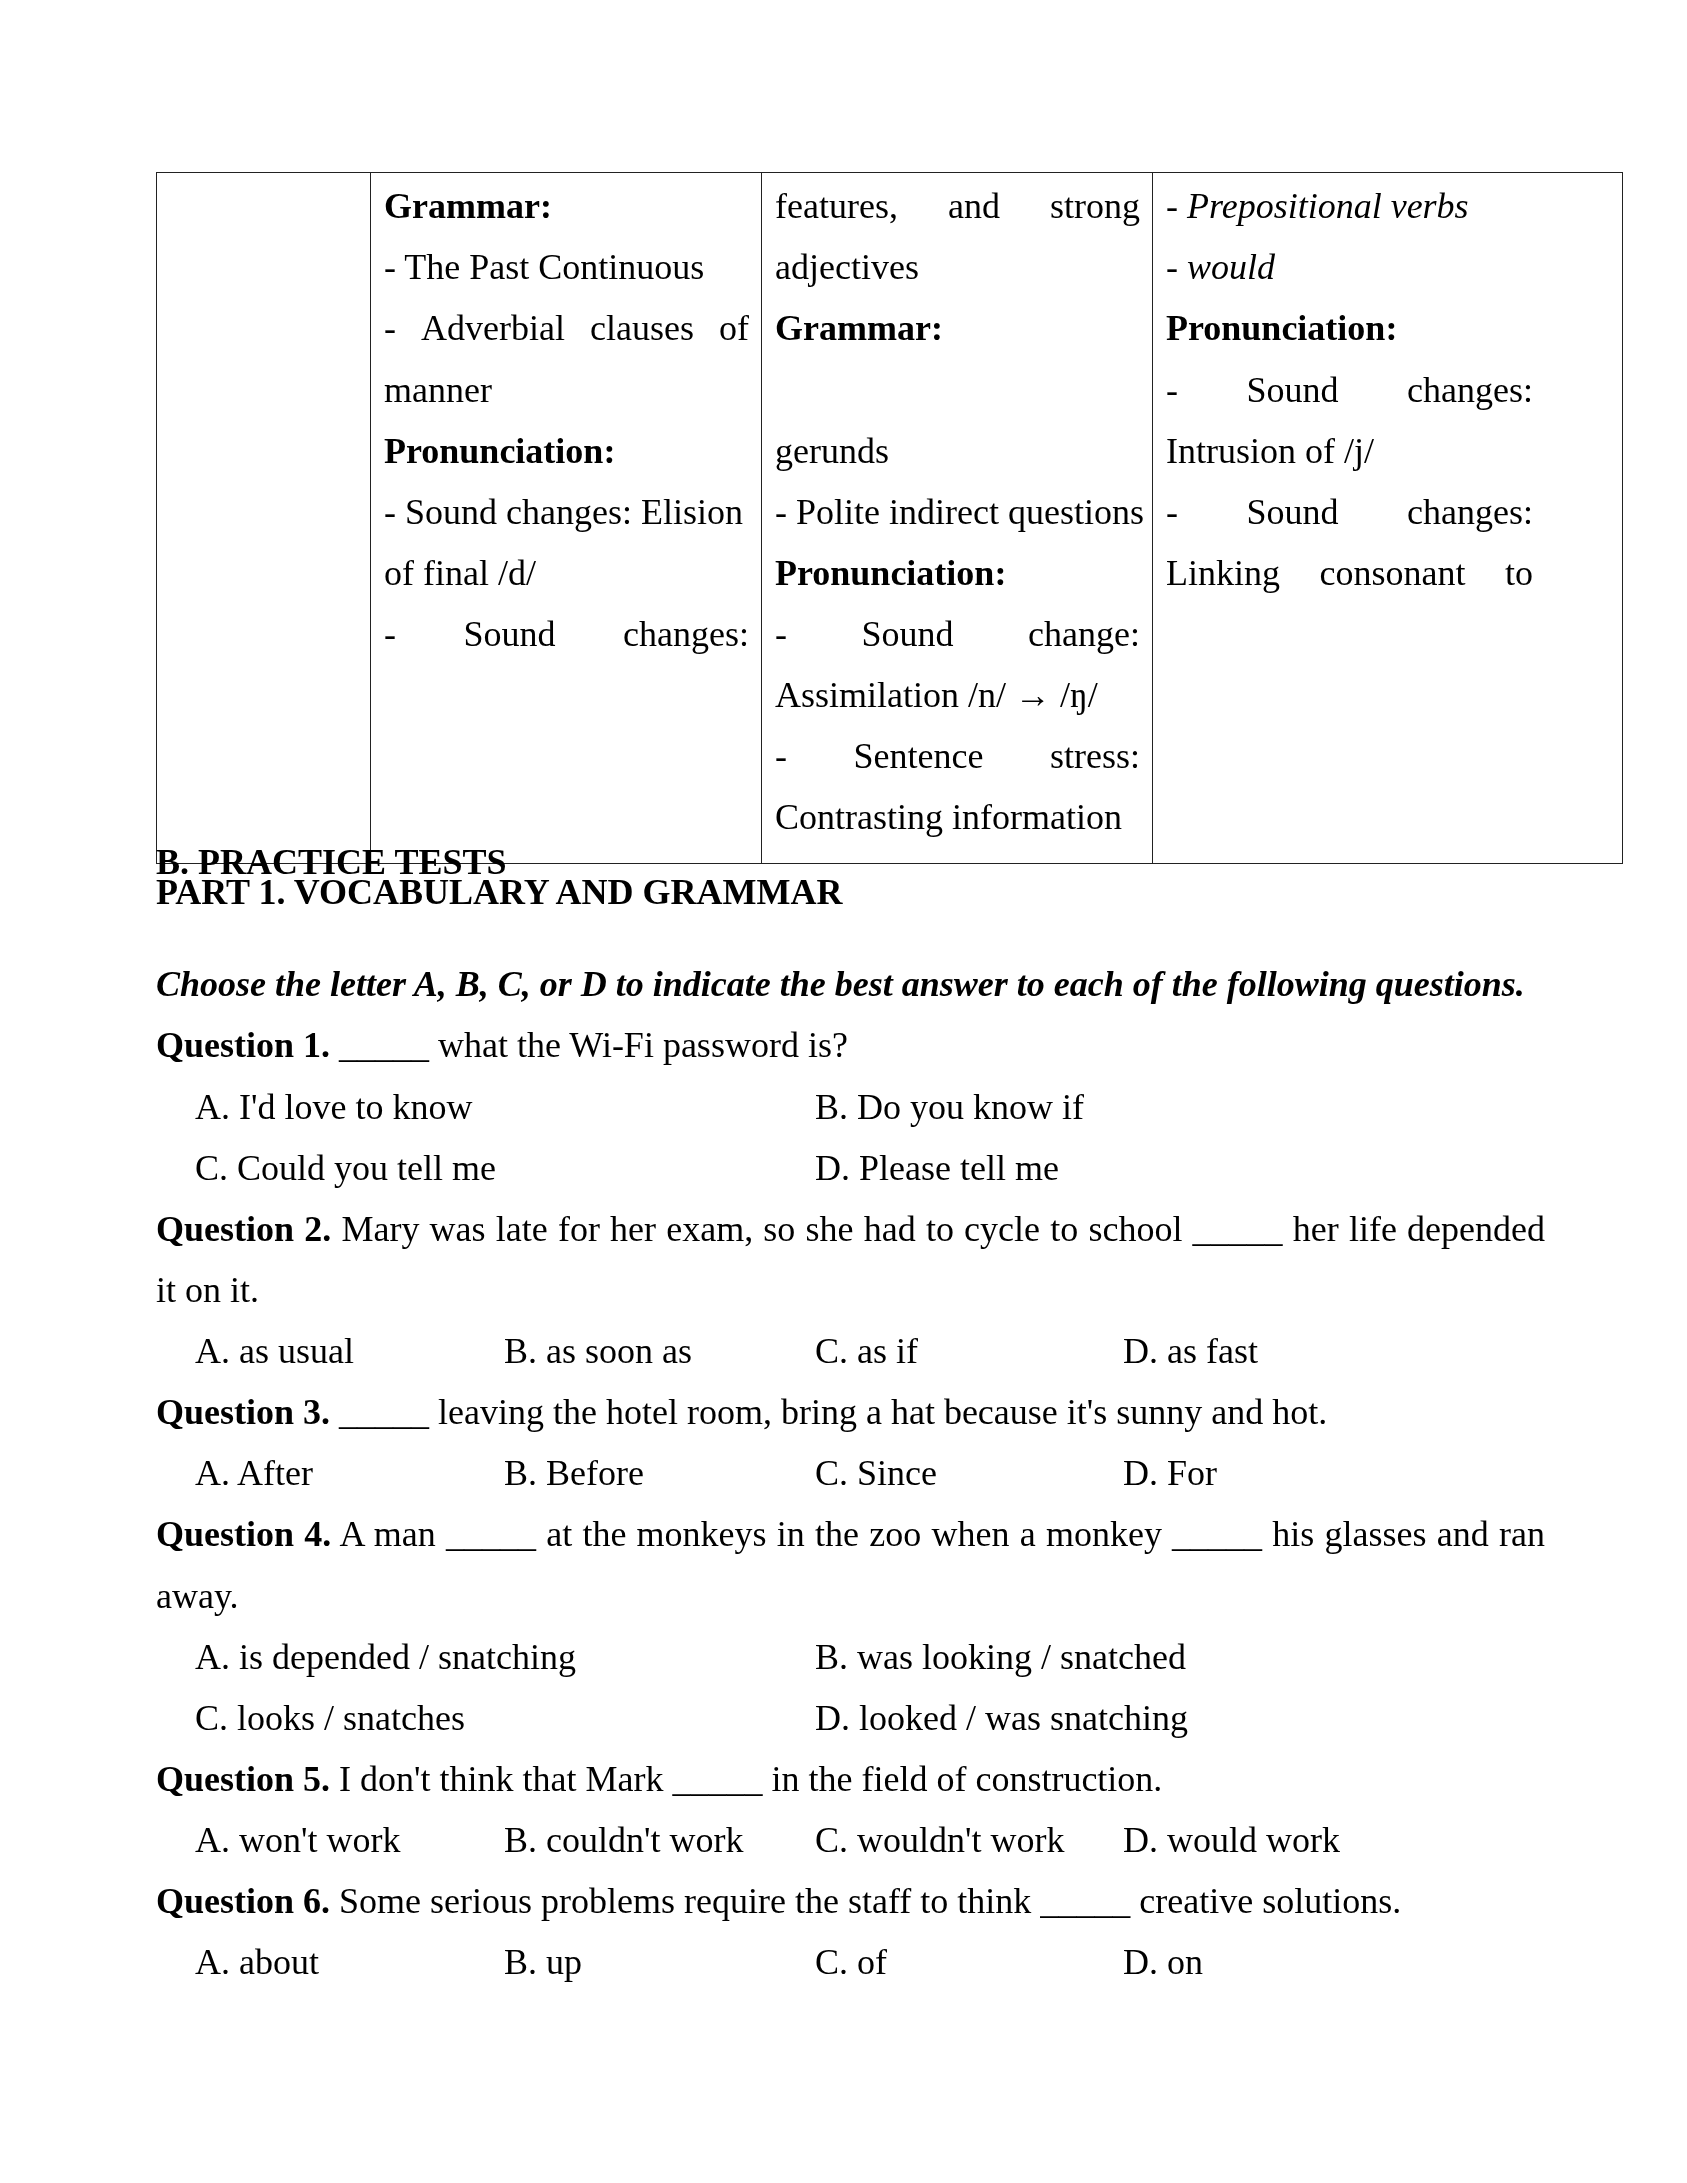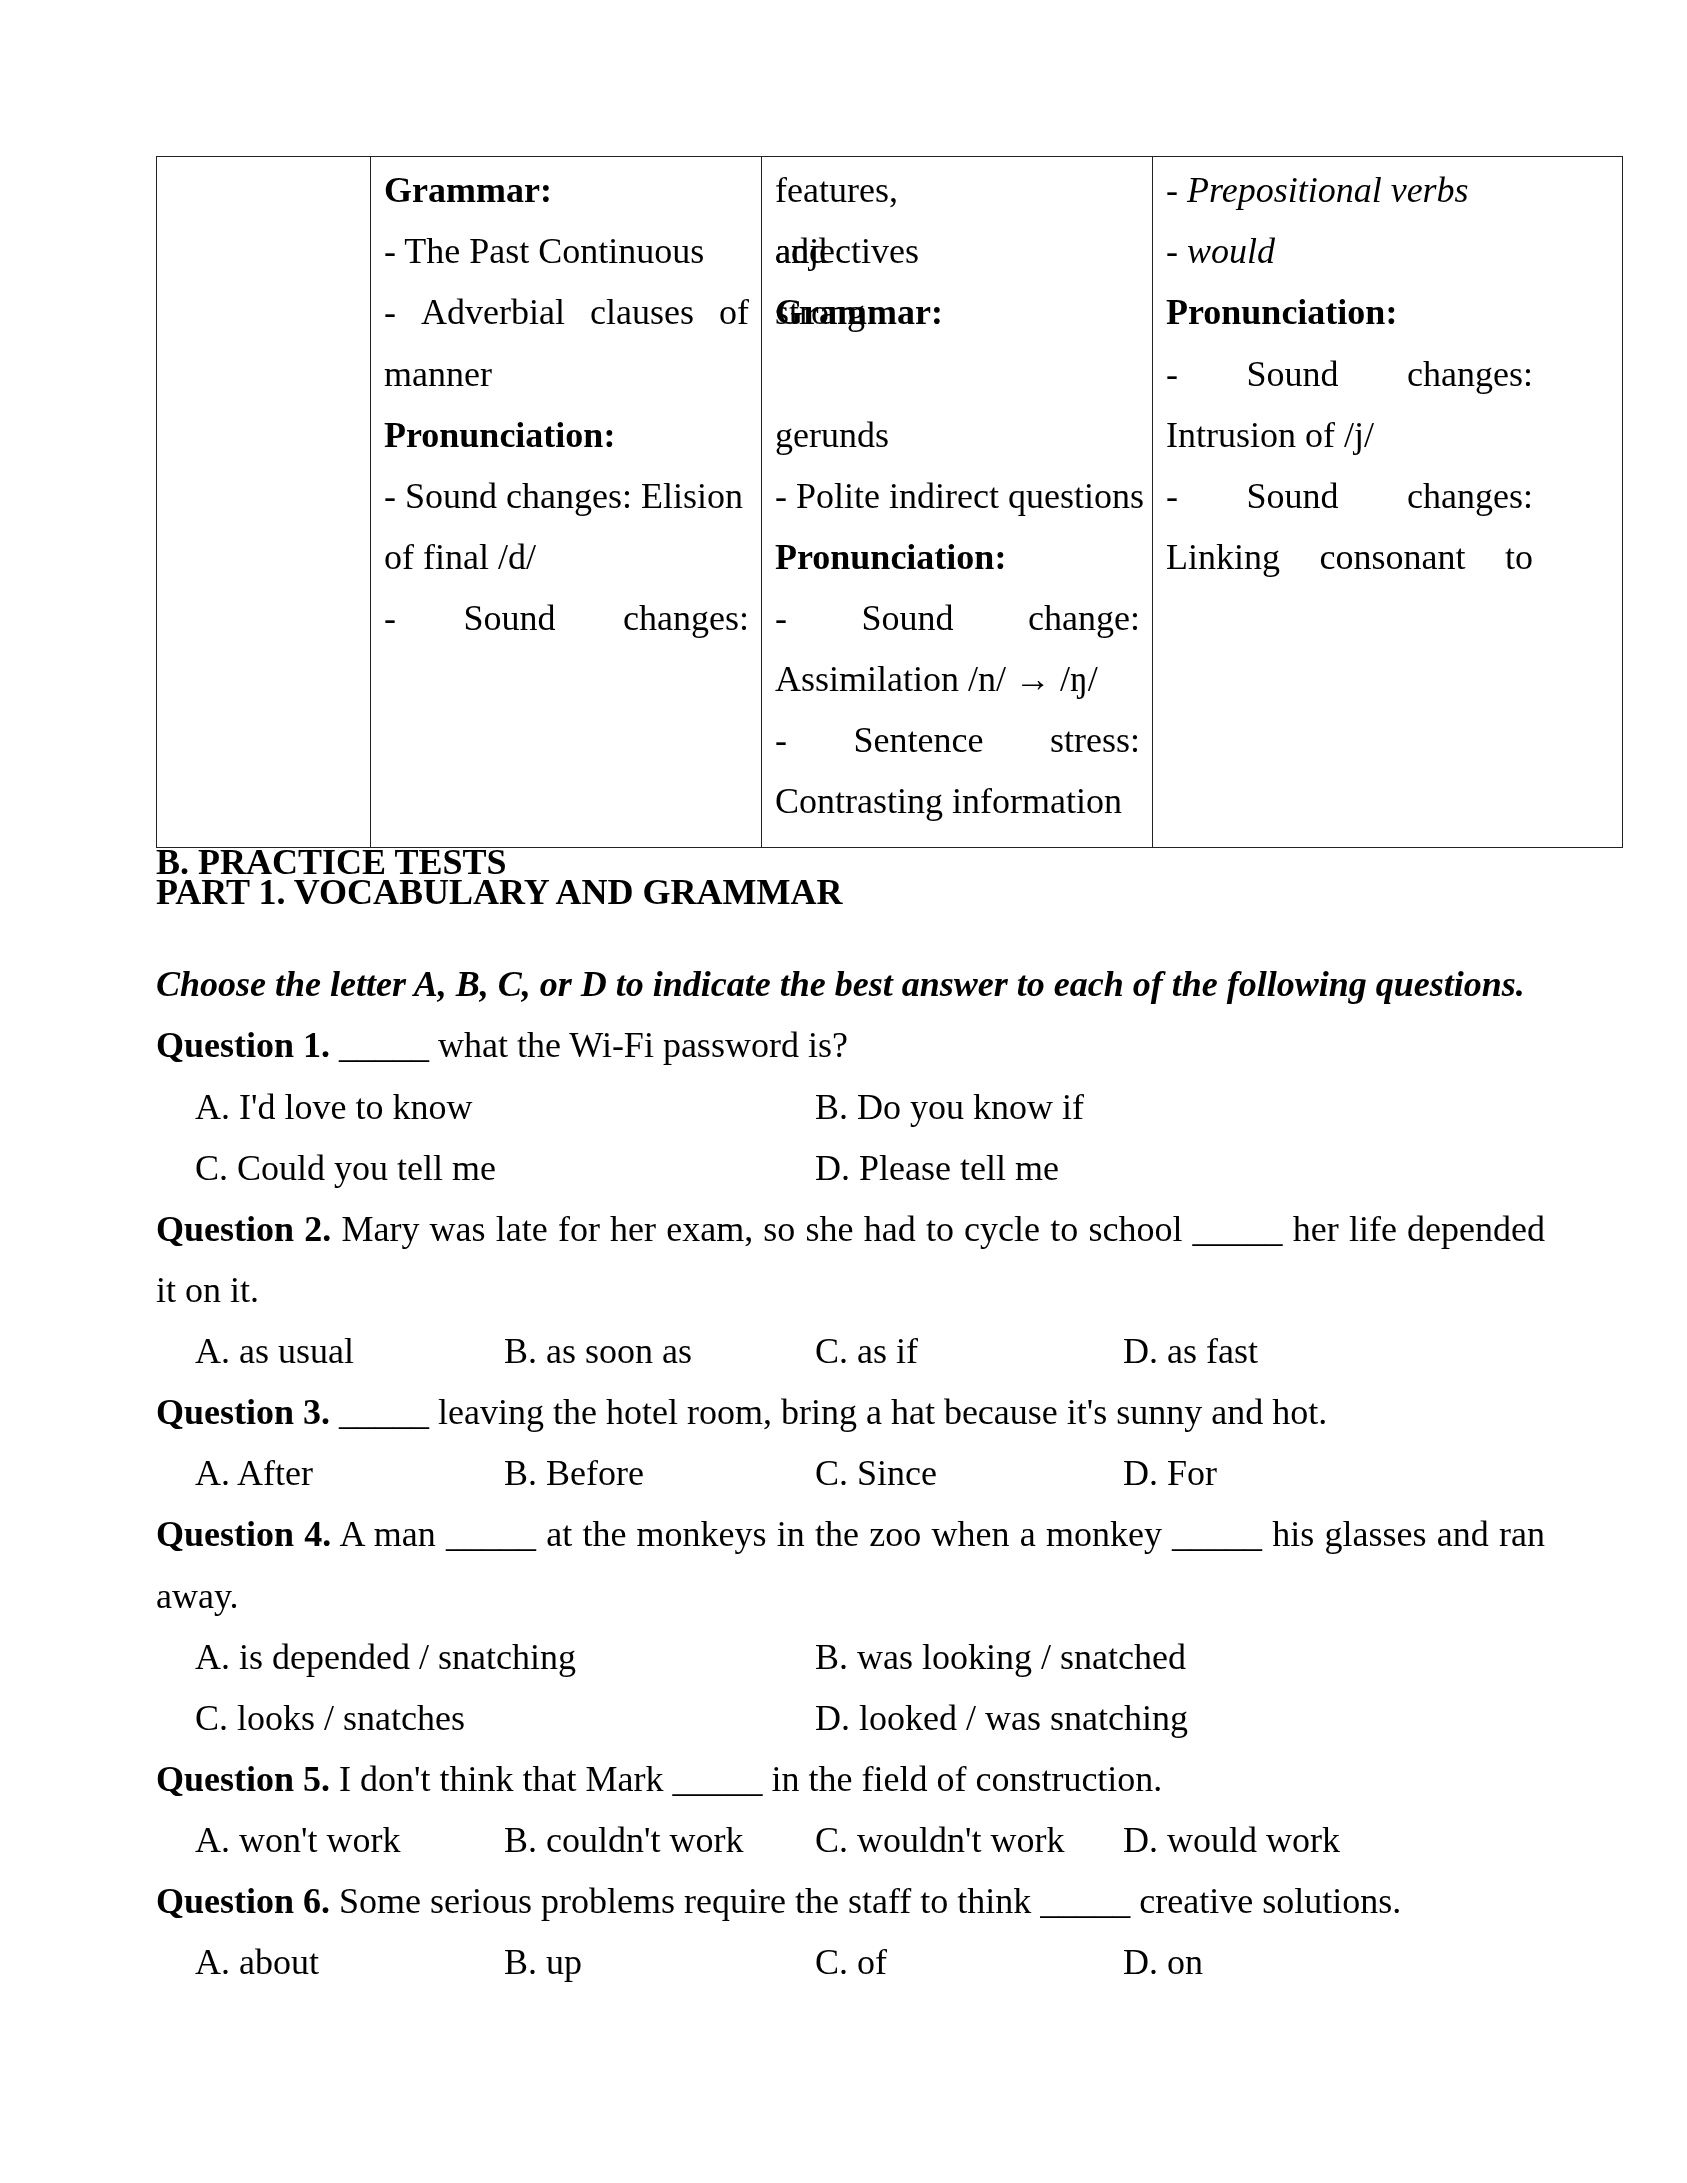--- a/index.html
+++ b/index.html
@@ -1,18 +1,18 @@
 <!DOCTYPE html>
 <html style="font-size:12.7px"><head>
 <meta charset="utf-8">
 <style>
   html, body { margin:0; padding:0; background:#fff; }
   body { width:1687px; height:2183px; position:relative; overflow:hidden;
          font-family:"Liberation Serif", "DejaVu Serif", serif; color:#000; font-size:36px; }
-  .tbl { position:absolute; left:156px; top:156px; width:1467px; height:692px;
+  .tbl { position:absolute; left:156px; top:172px; width:1467px; height:692px;
          border:1.6px solid #222; box-sizing:border-box; }
   .vline { position:absolute; top:0; bottom:0; width:0; border-left:1.6px solid #222; }
   .cell { position:absolute; top:0; box-sizing:border-box; padding:0 0 0 0; }
   .cell .ln { position:absolute; left:0; right:0; height:61px; line-height:61px; white-space:nowrap; }
   .ln.just { display:flex; justify-content:space-between; }
   .b { font-weight:bold; }
   .i { font-style:italic; }
   .body-ln { position:absolute; left:156px; height:61px; line-height:61px; white-space:nowrap; }
   .opt { position:absolute; height:61px; line-height:61px; white-space:nowrap; }
 </style>
@@ -37,21 +37,21 @@
       <div class="ln b" style="top: 248px;">Pronunciation:</div>
       <div class="ln" style="top: 309px;">- Sound changes: Elision</div>
       <div class="ln" style="top: 370px;">of final /d/</div>
       <div class="ln just" style="top: 431px;">
         <span>-</span>
         <span>Sound</span>
         <span>changes:</span>
       </div>
     </div>
   <div class="cell" id="col3" style="left:618px;width:365px;height:100%">
-      <div class="ln just" style="top: 3.2px; flex-direction: column;">
+      <div class="ln just" style="top: 3.2px;">
         <span>features,</span>
         <span>and</span>
         <span>strong</span>
       </div>
       <div class="ln" style="top: 64px;">adjectives</div>
       <div class="ln b" style="top: 125px;">Grammar:</div>
       <div class="ln" style="top: 248px;">gerunds</div>
       <div class="ln" style="top: 309px;">- Polite indirect questions</div>
       <div class="ln b" style="top: 370px;">Pronunciation:</div>
       <div class="ln just" style="top: 431px;">

